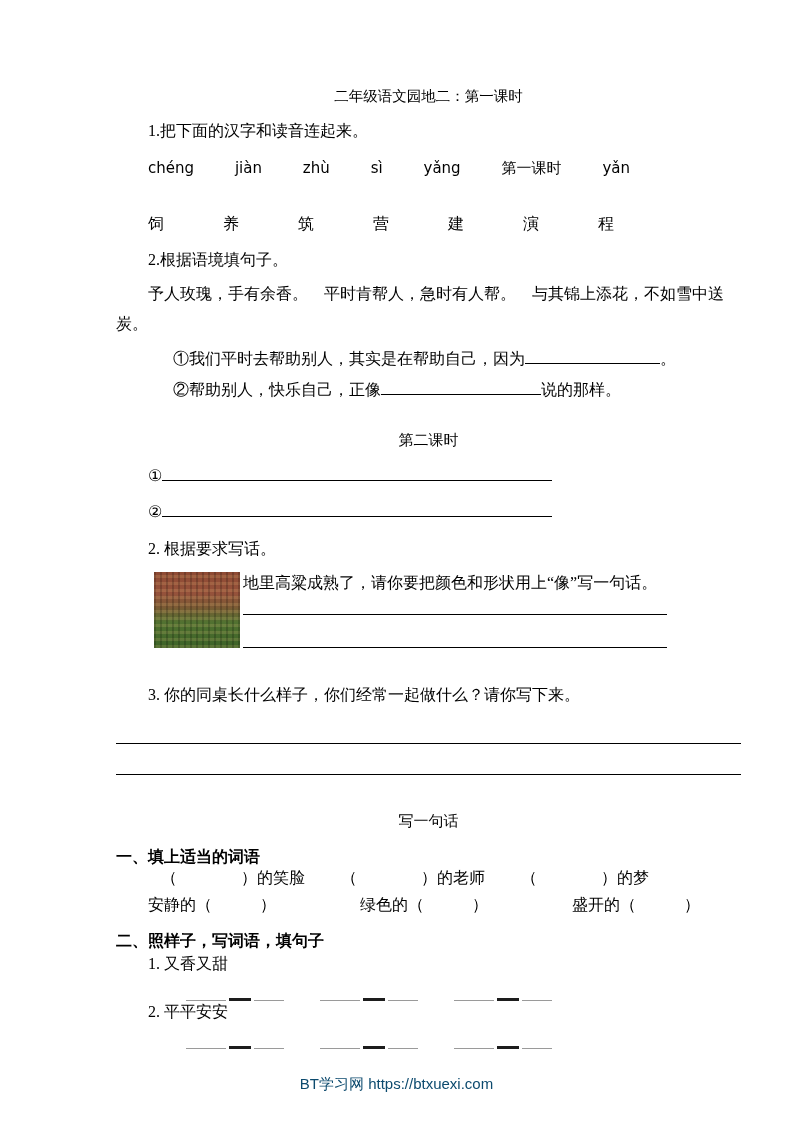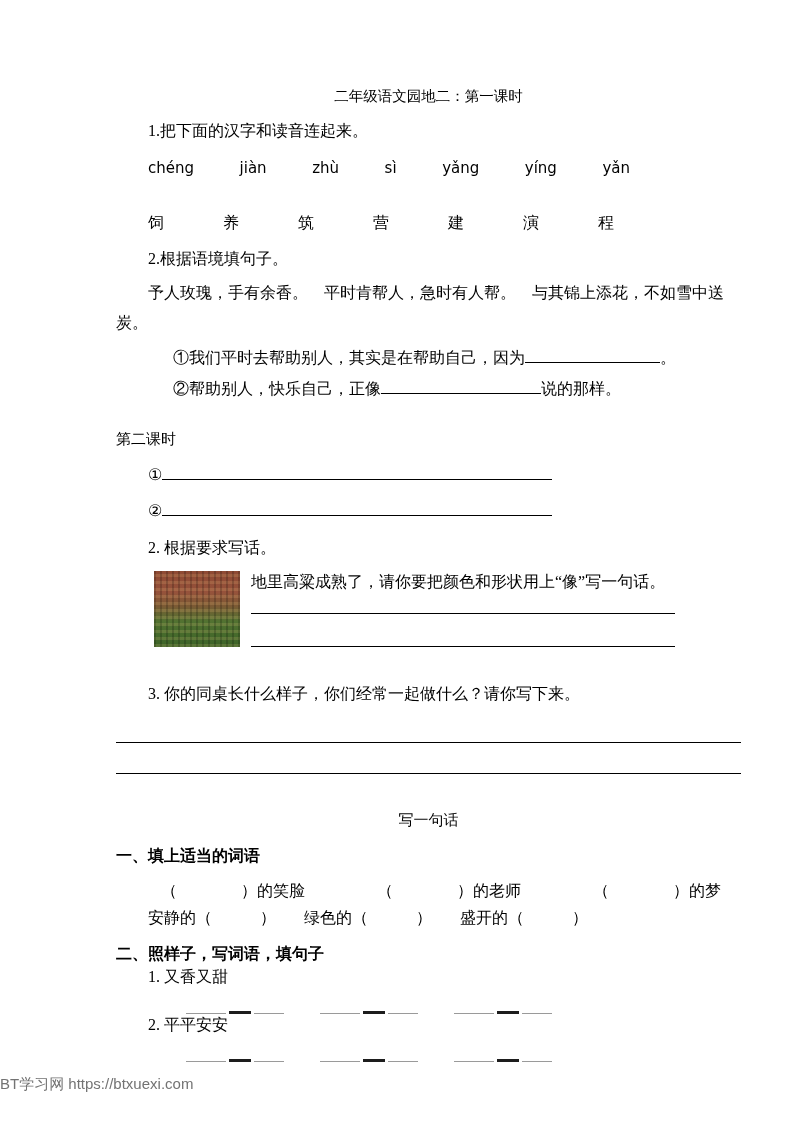--- a/index.html
+++ b/index.html
@@ -36,83 +36,83 @@
   .proverb { margin-top: 8px; text-indent: 32px; line-height: 30px; }
 
   .fillline { margin-top: 9px; padding-left: 57px; }
   .blank {
     display: inline-block; border-bottom: 1px solid #000;
     height: 14px; vertical-align: baseline;
   }
   .w135 { width: 135px; }
   .w160 { width: 160px; }
 
-  .course-title { margin-top: 28px; text-align: left; font-size: 15px; }
+  .course-title { margin-top: 28px; text-align: center; font-size: 15px; }
 
   .numline { margin-top: 14px; padding-left: 32px; }
   .ansline {
     display: inline-block; width: 390px; height: 12px;
     border-bottom: 1px solid #000; vertical-align: baseline;
   }
 
   .media-row { margin-top: 12px; margin-left: 38px; display: flex; }
   .photo {
     width: 86px; height: 76px; flex: none;
     background-image:
       repeating-linear-gradient(90deg, rgba(0,0,0,0.18) 0 2px, transparent 2px 6px),
       repeating-linear-gradient(0deg, rgba(255,215,140,0.15) 0 3px, transparent 3px 7px),
       linear-gradient(180deg, #8e4a33 0%, #96523b 28%, #7c5a34 46%, #527231 66%, #3c6327 100%);
   }
-  .media-right { margin-left: 11px; width: 424px; }
+  .media-right { margin-left: 3px; width: 424px; }
   .wline { height: 0; border-bottom: 1.5px solid #000; }
   .wline-1 { margin-top: 20px; }
   .wline-2 { margin-top: 32px; }
 
   .q3 { margin-top: 36px; padding-left: 32px; }
   .fullline { height: 0; border-bottom: 1.5px solid #000; }
   .fl-1 { margin-top: 36px; }
   .fl-2 { margin-top: 30px; }
 
   .s3-head { margin-top: 36px; text-align: center; font-size: 15px; }
   .bold-head { margin-top: 14px; font-weight: bold; }
 
   .fill-row { display: flex; }
-  .fill-row1 { margin-top: 14px; padding-left: 45px; gap: 72px; }
-  .fill-row2 { margin-top: 6px; padding-left: 32px; gap: 28px; }
+  .fill-row1 { margin-top: 0; padding-left: 45px; gap: 36px; }
+  .fill-row2 { margin-top: 6px; padding-left: 32px; gap: 84px; }
 
   .ex { padding-left: 32px; }
 
   .dash-row { margin-top: 16px; padding-left: 70px; display: flex; gap: 36px; }
   .dash-group { display: flex; align-items: flex-end; }
   .dg-light { width: 40px; height: 10px; border-bottom: 1px solid #9a9a9a; }
   .dg-dark  { width: 22px; height: 10px; border-bottom: 3px solid #1d1d1d; margin: 0 3px; }
   .dg-light2{ width: 30px; height: 10px; border-bottom: 1px solid #9a9a9a; }
 
   .footer {
     position: absolute; left: 0; right: 0; bottom: 28px;
-    font-size: 15px; color: #737373;
+    text-align: center; font-size: 15px; color: #0c4a6e;
     font-family: "Liberation Sans", "DejaVu Sans", sans-serif;
   }
 </style>
 </head>
 <body>
 
 <div class="doc">
 
   <p class="doc-title">二年级语文园地二：第一课时</p>
 
   <p class="q">1.把下面的汉字和读音连起来。</p>
 
   <div class="pinyin-row">
     <span>chéng</span>
     <span>jiàn</span>
     <span>zhù</span>
     <span>sì</span>
     <span>yǎng</span>
-    <span>yíng</span>
+    <span>第一课时</span>
     <span>yǎn</span>
   </div>
 
   <div class="hanzi-row">
     <span>饲</span>
     <span>养</span>
     <span>筑</span>
     <span>营</span>
     <span>建</span>
     <span>演</span>

